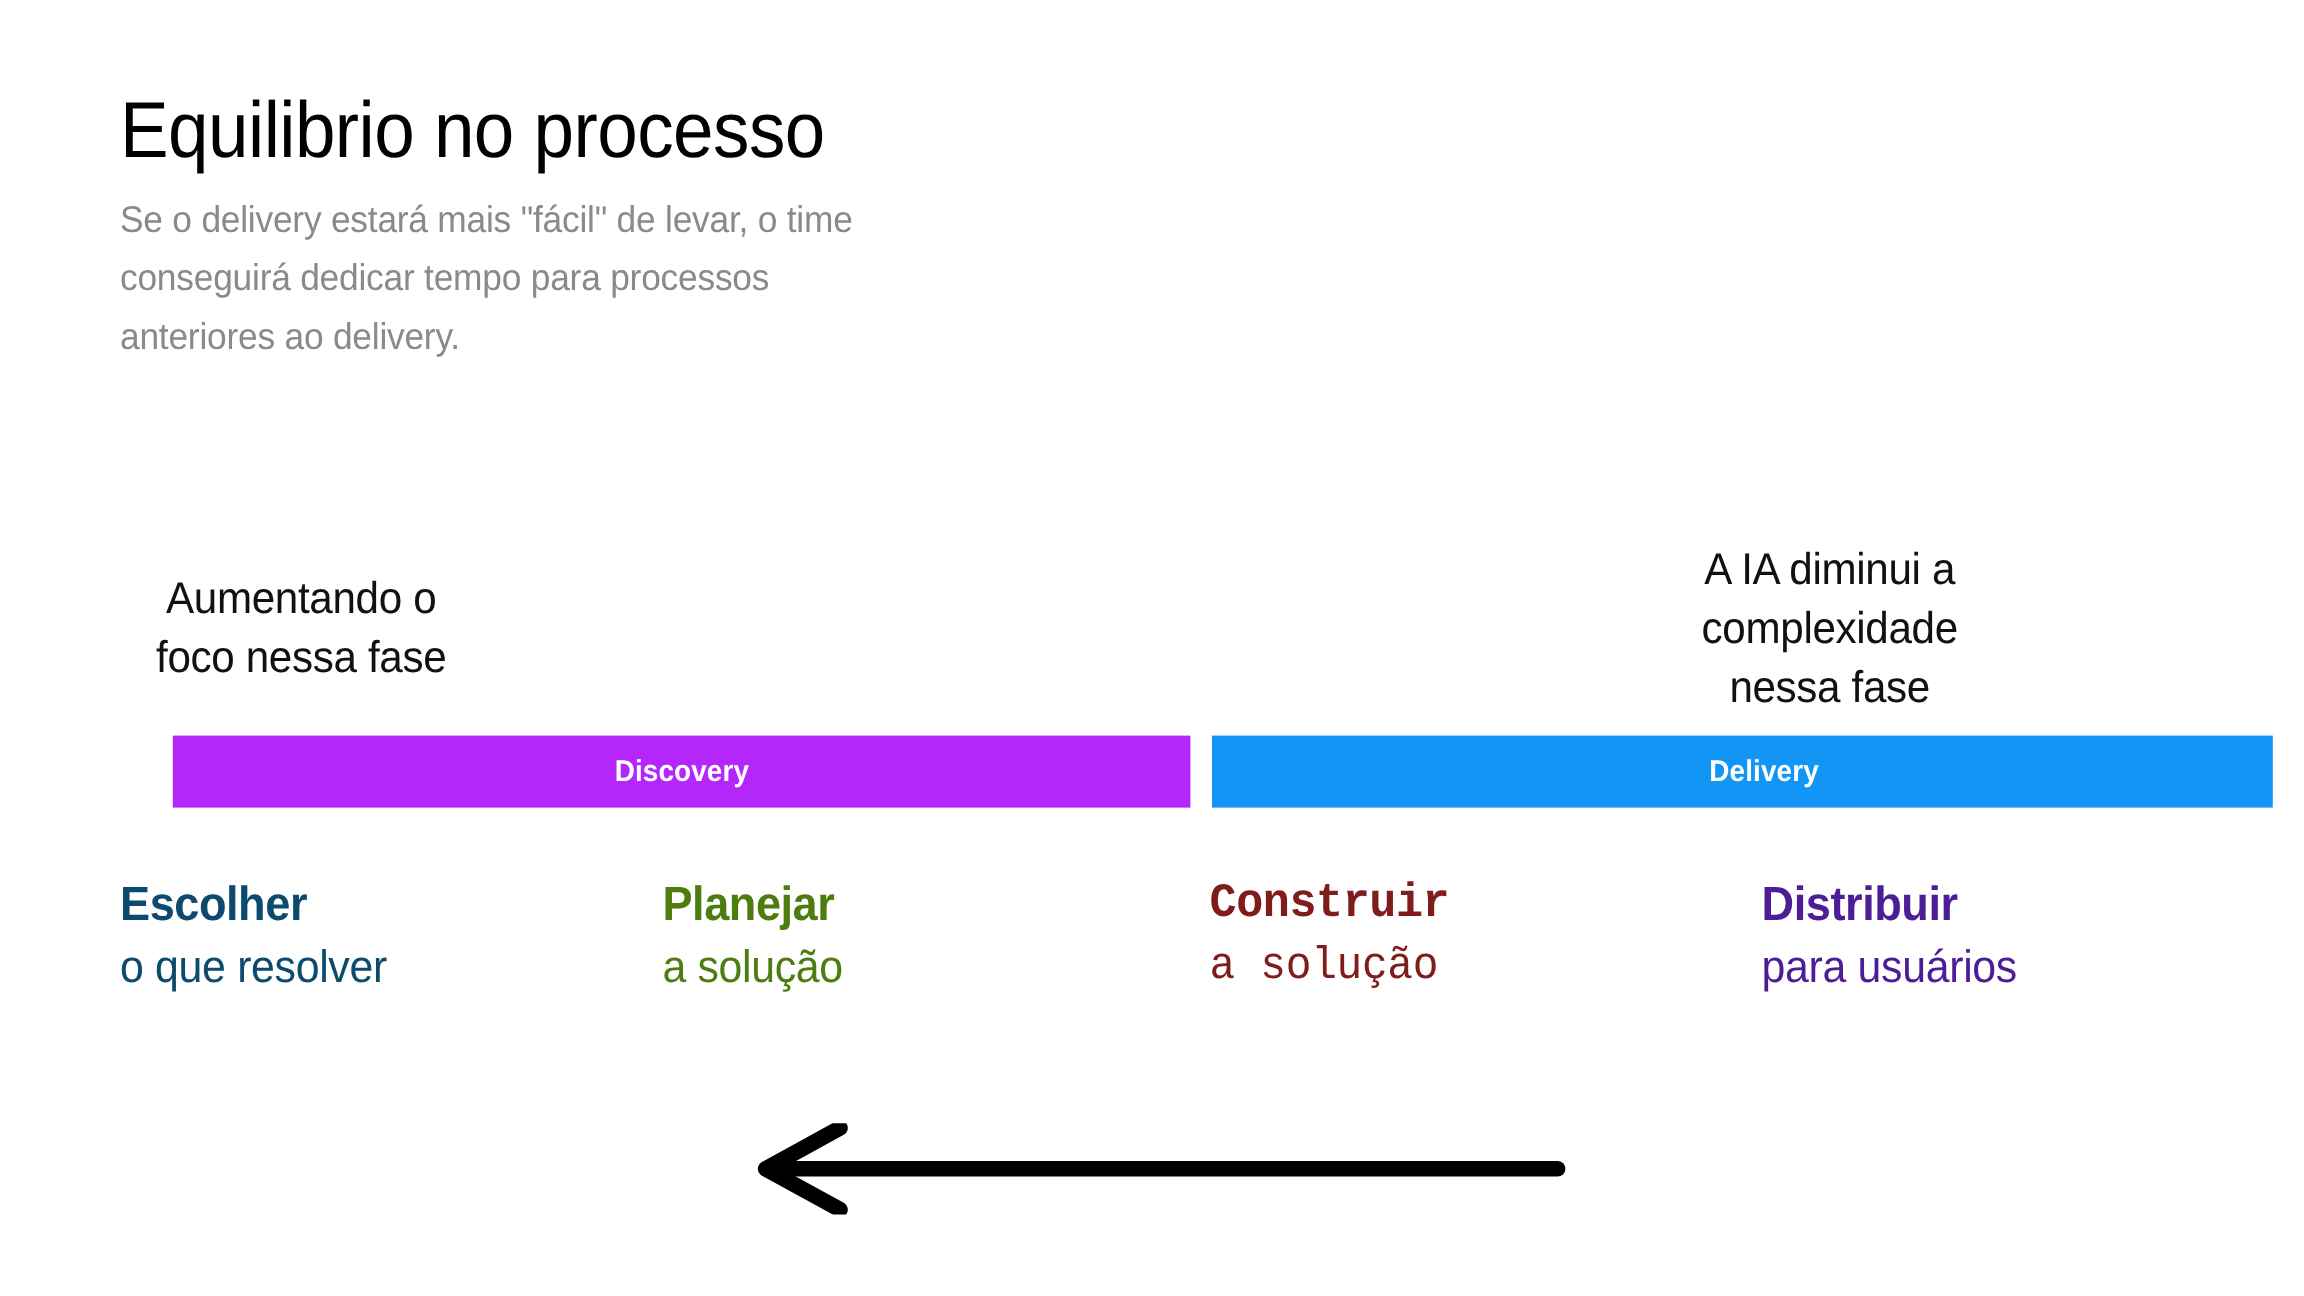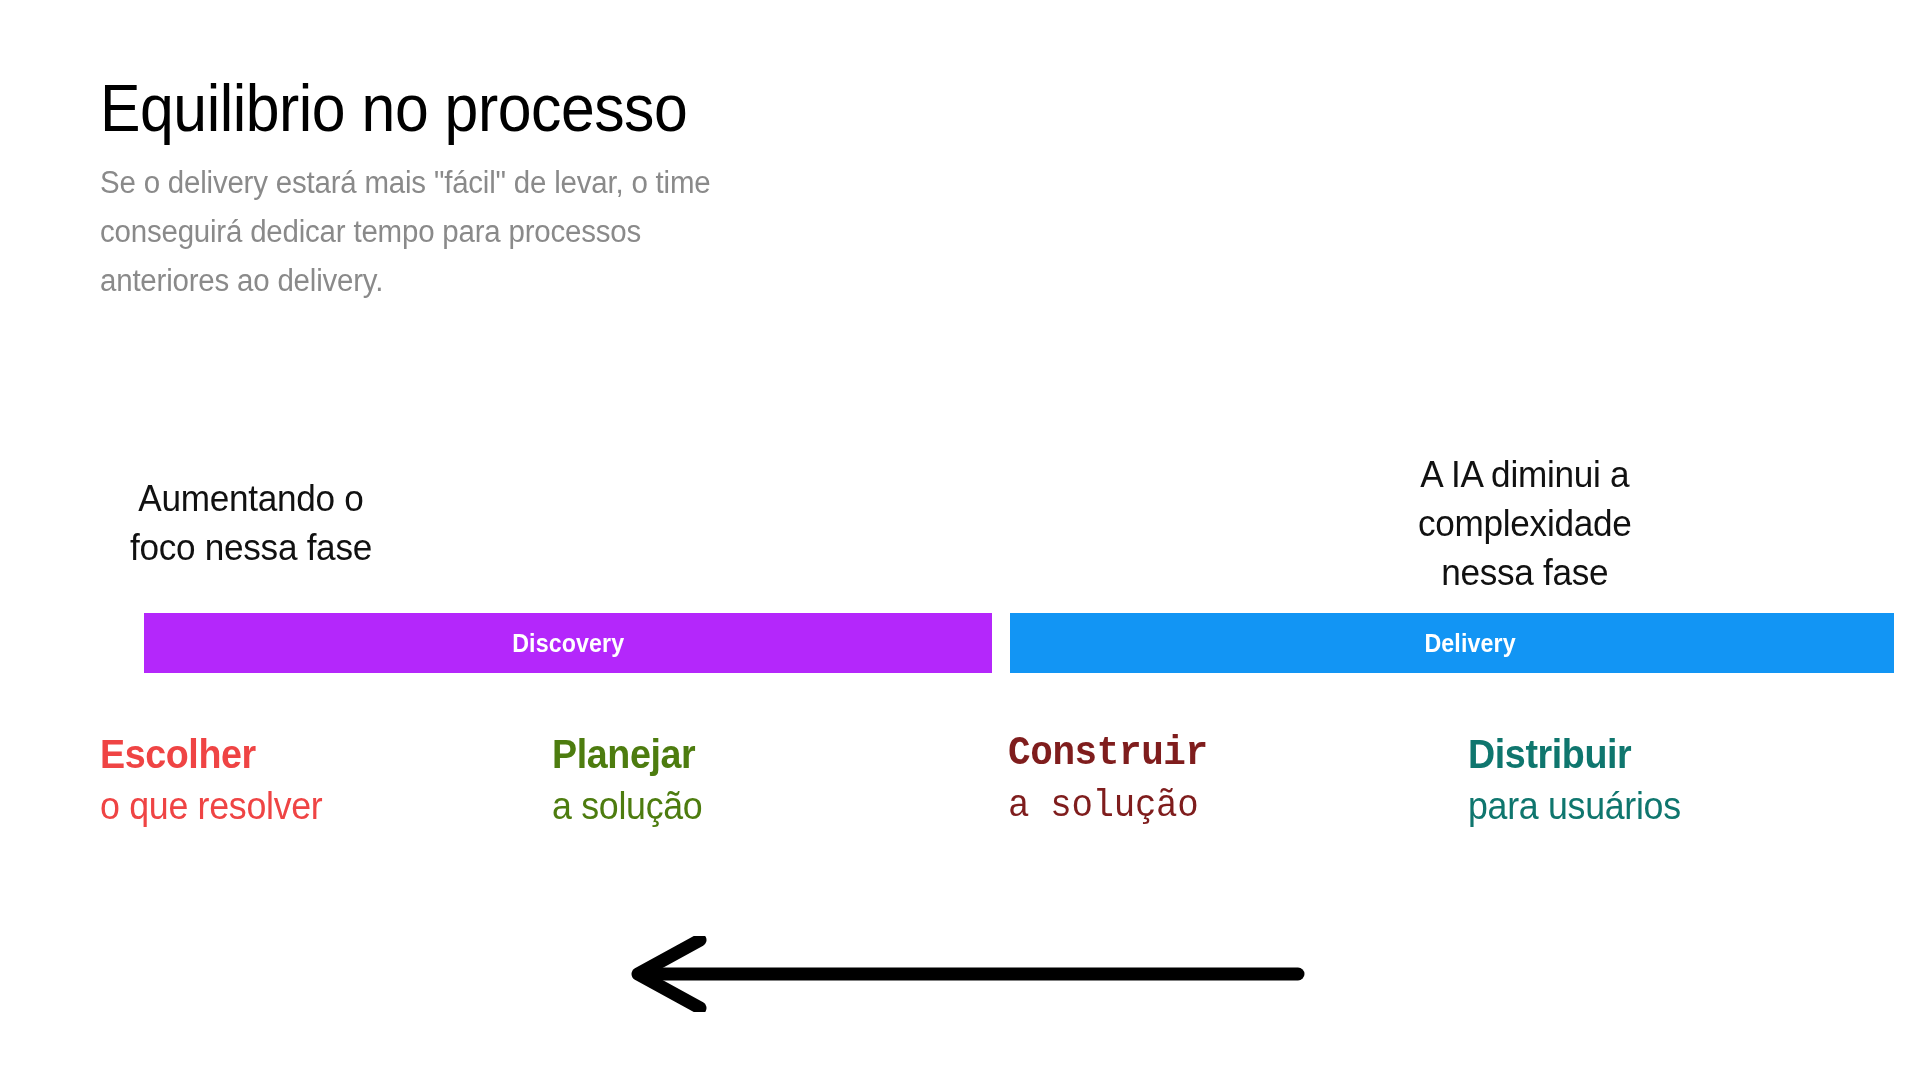--- a/index.html
+++ b/index.html
@@ -189,31 +189,31 @@
   <div id="phase-bars">
     <div class="phase-bar" id="phase-bar-0" style="background: rgb(180, 39, 251);">
       <span class="phase-bar-label">Discovery</span>
     </div>
     <div class="phase-bar" id="phase-bar-1" style="background: rgb(18, 149, 244); padding-left: 36px;">
       <span class="phase-bar-label">Delivery</span>
     </div>
   </div>
 
   <div id="steps">
-    <div class="step" id="step-0" style="color: #ef4444;">
+    <div class="step" id="step-0" style="color: #0c4a6e;">
       <span class="step-title">Escolher</span>
       <span class="step-sub">o que resolver</span>
     </div>
     <div class="step" id="step-1" style="color: #4d7c0f;">
       <span class="step-title">Planejar</span>
       <span class="step-sub">a solução</span>
     </div>
     <div class="step" id="step-2" style="color: #7f1d1d; font-family: Liberation Mono, monospace;">
       <span class="step-title">Construir</span>
       <span class="step-sub">a solução</span>
     </div>
-    <div class="step" id="step-3" style="color: #0f766e;">
+    <div class="step" id="step-3" style="color: #4c1d95;">
       <span class="step-title">Distribuir</span>
       <span class="step-sub">para usuários</span>
     </div>
   </div>
 
 </div>
 
 </body></html>

